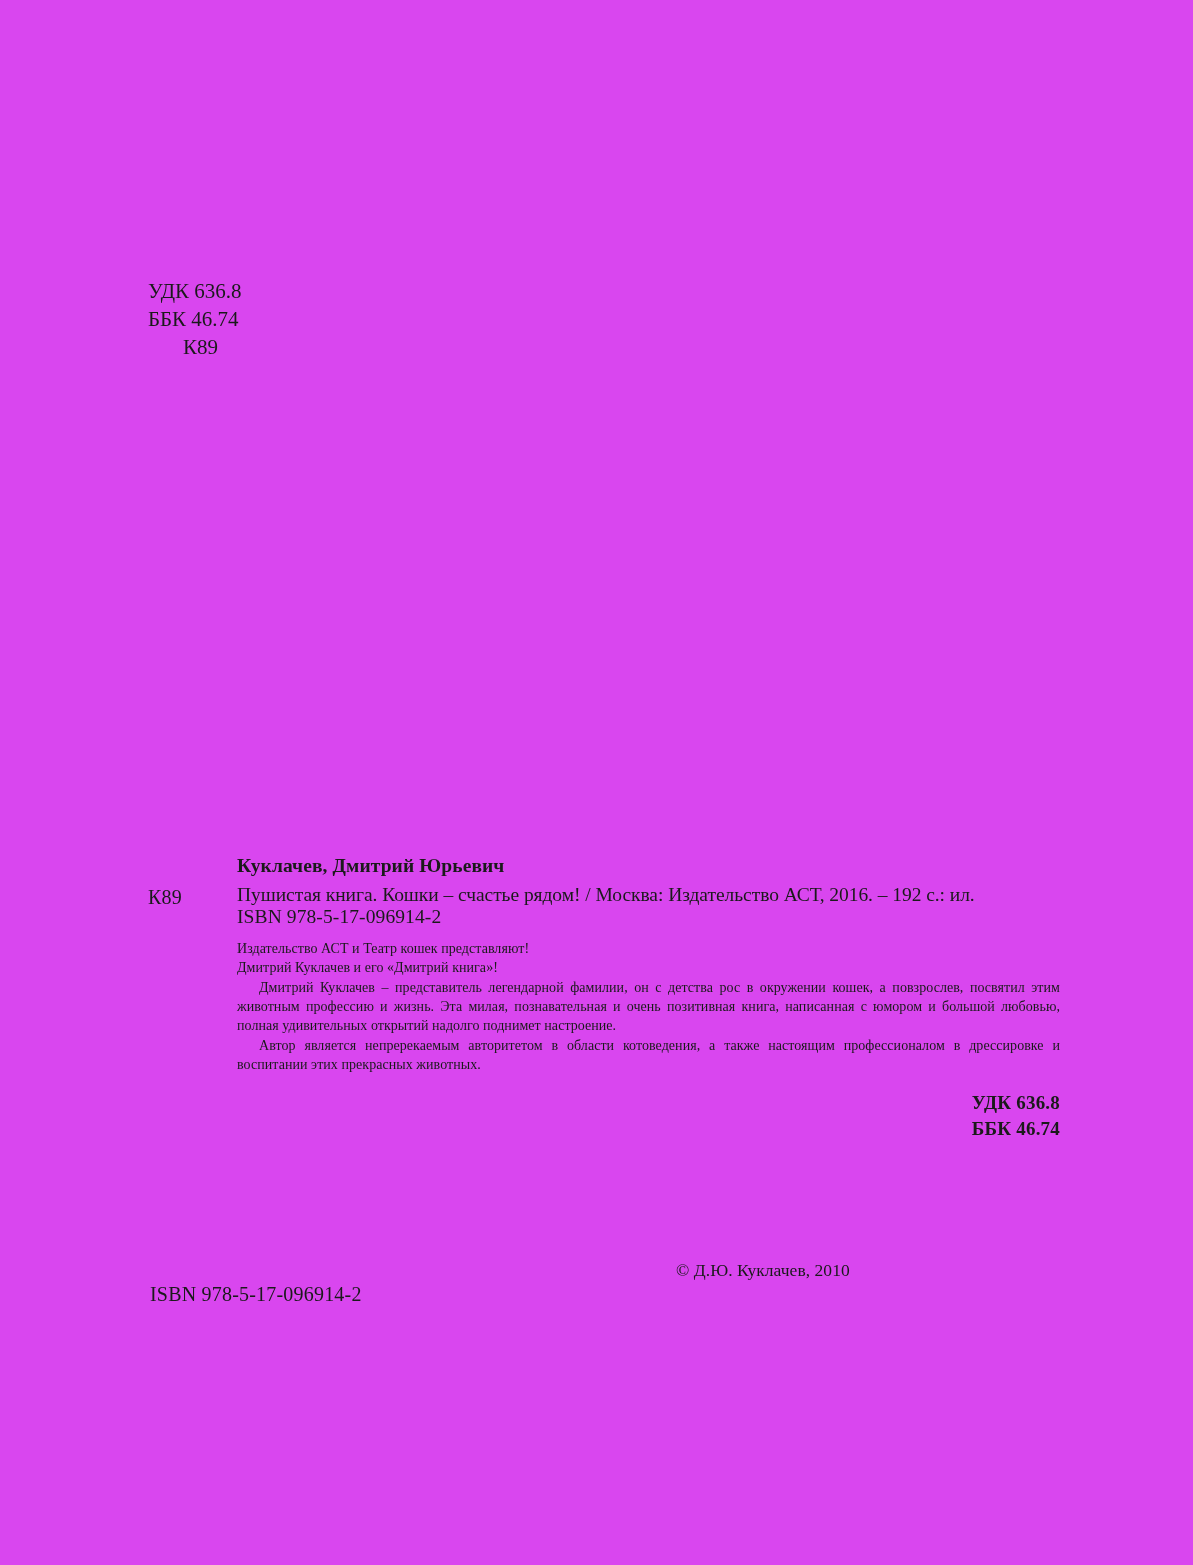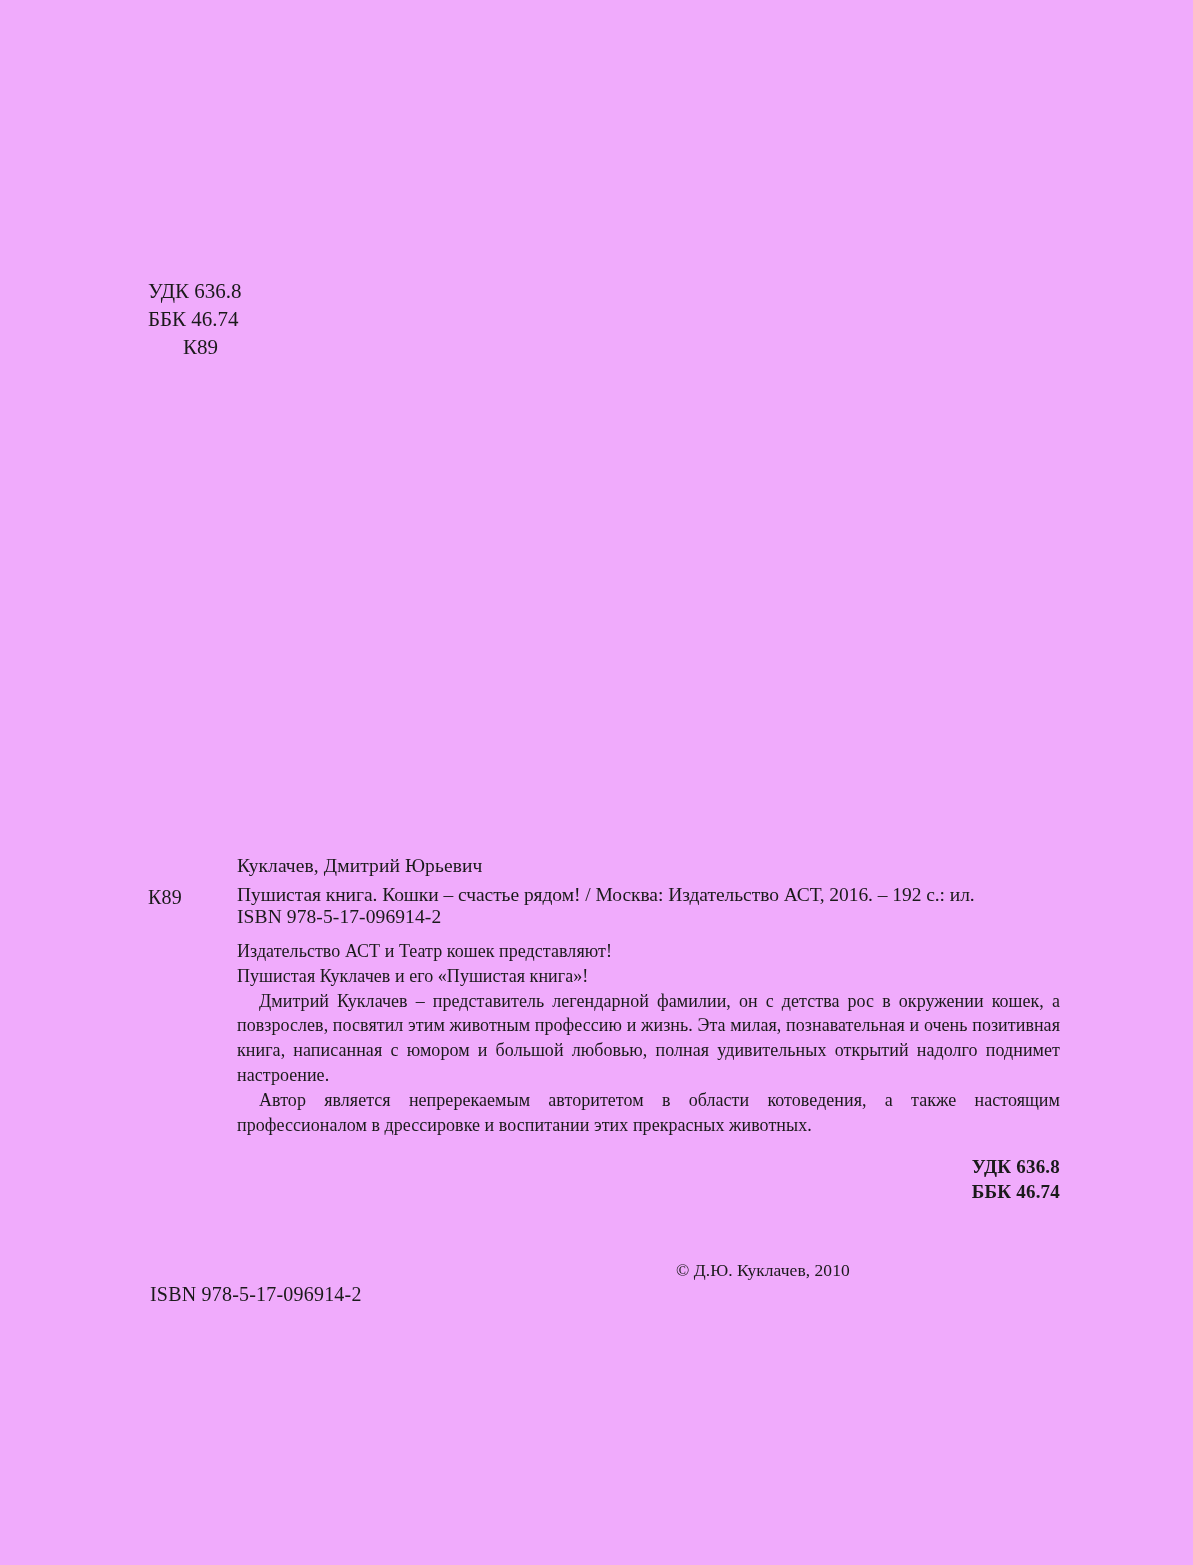--- a/index.html
+++ b/index.html
@@ -12,21 +12,21 @@
     height: 1565px;
     position: relative;
     font-family: "Liberation Serif", serif;
     color: #1a1a1a;
     overflow: hidden;
   }
 
   .page {
     position: absolute;
     inset: 0;
-    background: #f0abfc;
+    background: #d946ef;
   }
 
   
   .classif {
     position: absolute;
     left: 148px;
     top: 278px;
     width: 220px;
     font-size: 21px;
     line-height: 1.33;
@@ -52,36 +52,36 @@
     left: 0;
     top: 31px;
     width: 60px;
     font-size: 20px;
     letter-spacing: .2px;
   }
   .record-body {
     margin-left: 89px;
   }
   .author-name {
-    font-weight: normal;
+    font-weight: bold;
     font-size: 19.5px;
     letter-spacing: .1px;
     margin-bottom: 7px;
   }
   .title-line {
     font-size: 19.5px;
     letter-spacing: -.05px;
   }
   .isbn-line {
     font-size: 19.5px;
     margin-bottom: 11px;
     letter-spacing: .1px;
   }
   .annot {
-    font-size: 18px;
+    font-size: 14px;
     line-height: 1.38;
     text-align: justify;
     letter-spacing: .05px;
   }
   .annot p {
     margin: 0;
   }
   .annot p.indent {
     text-indent: 22px;
   }
@@ -124,21 +124,21 @@
   </div>
 
   <div class="record">
     <div class="record-index">К89</div>
     <div class="record-body">
       <div class="author-name">Куклачев, Дмитрий Юрьевич</div>
       <div class="title-line">Пушистая книга. Кошки – счастье рядом! / Москва: Издательство АСТ, 2016. – 192 с.: ил.</div>
       <div class="isbn-line">ISBN 978-5-17-096914-2</div>
       <div class="annot">
         <p>Издательство АСТ и Театр кошек представляют!</p>
-        <p>Пушистая Куклачев и его «Пушистая книга»!</p>
+        <p>Дмитрий Куклачев и его «Дмитрий книга»!</p>
         <p class="indent">Дмитрий Куклачев – представитель легендарной фамилии, он с детства рос в окружении кошек, а повзрослев, посвятил этим животным профессию и жизнь. Эта милая, познавательная и очень позитивная книга, написанная с юмором и большой любовью, полная удивительных открытий надолго поднимет настроение.</p>
         <p class="indent">Автор является непререкаемым авторитетом в области котоведения, а также настоящим профессионалом в дрессировке и воспитании этих прекрасных животных.</p>
       </div>
       <div class="udk-right">
         <div>УДК 636.8</div>
         <div>ББК 46.74</div>
       </div>
     </div>
   </div>
 

